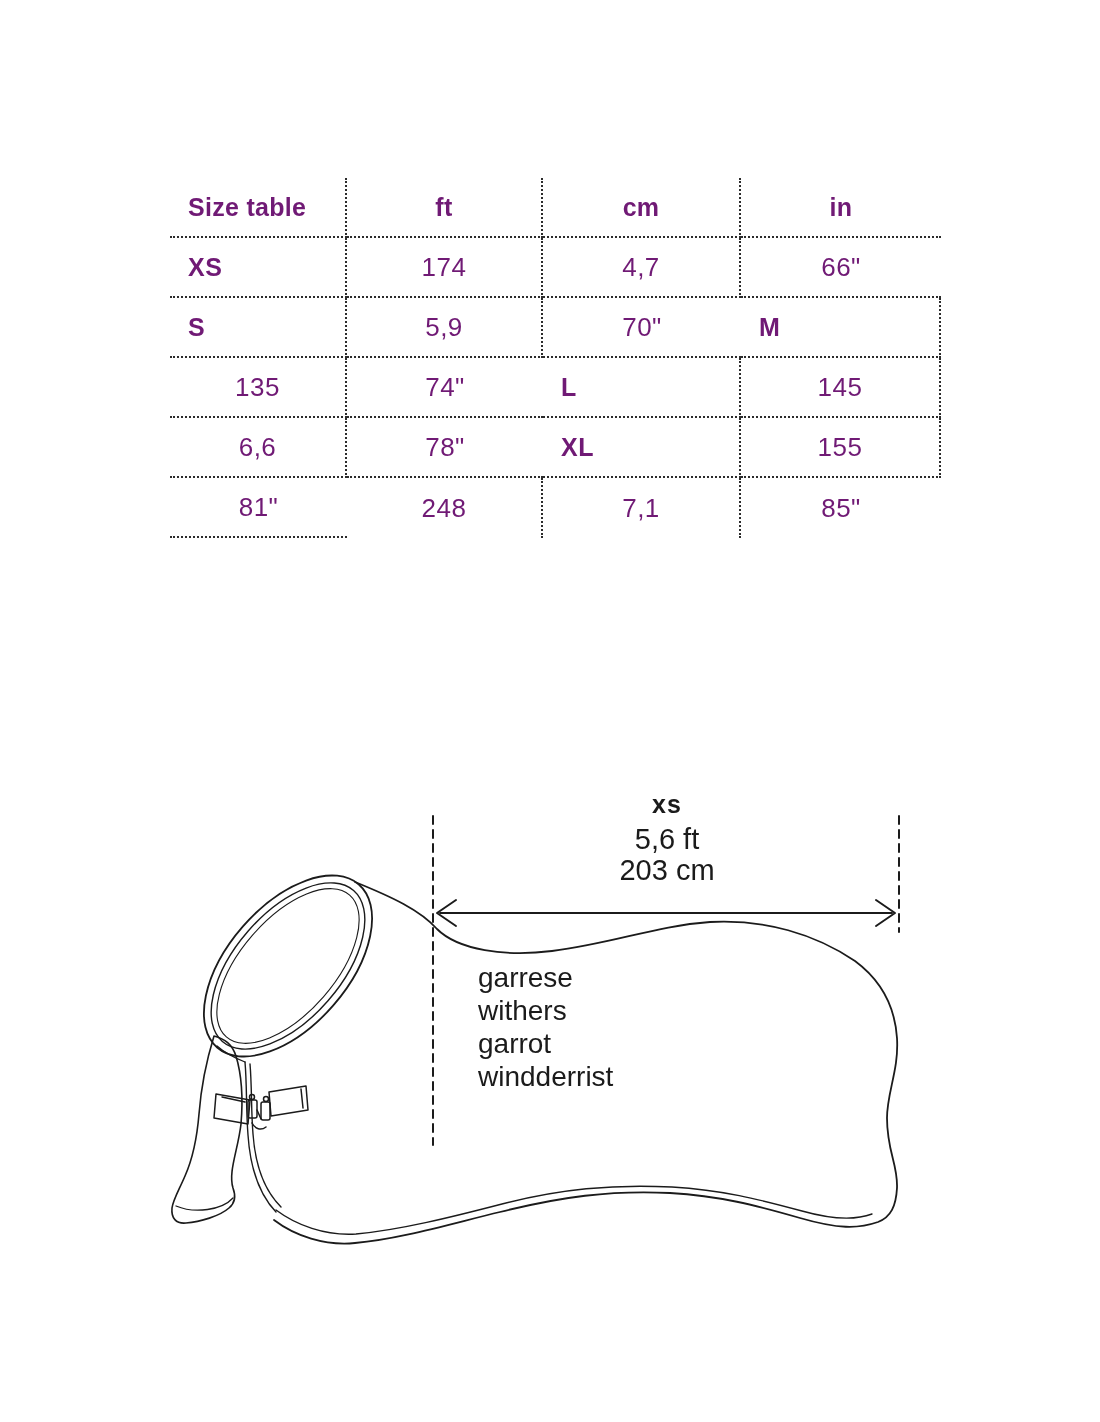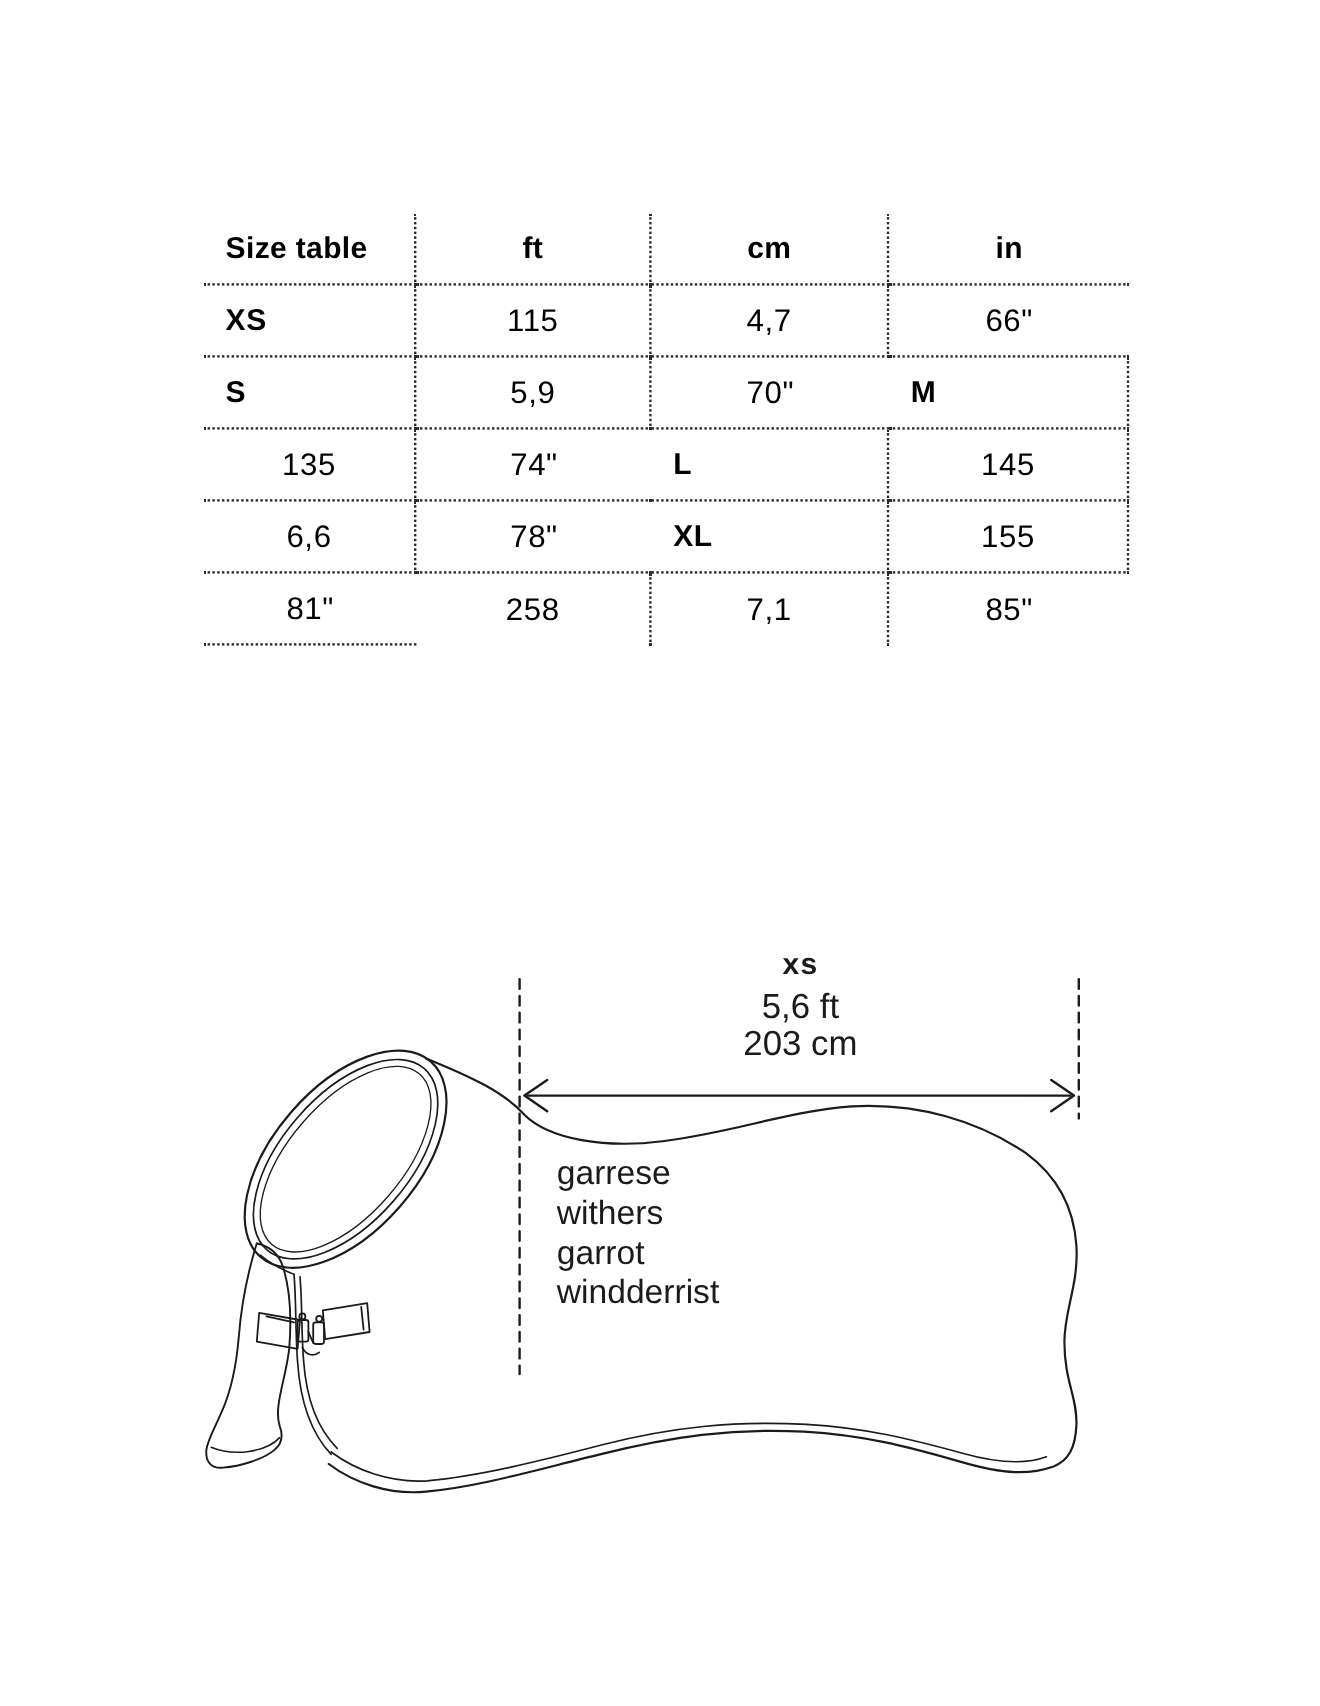--- a/index.html
+++ b/index.html
@@ -15,78 +15,78 @@
   
   .size-table{
     position:absolute;left:170px;top:178px;
     display:grid;
     grid-template-columns:177px 196px 198px 200px;
     grid-auto-rows:60px;
     width:771px;
   }
   .cell{
     display:flex;align-items:center;justify-content:center;
-    font-size:26px;font-weight:300;color:#000000;
+    font-size:26px;font-weight:300;color:#701a75;
     letter-spacing:0.5px;
   }
   .cell.head{font-weight:700;font-size:25px;letter-spacing:0.3px;}
   .cell.lbl{justify-content:flex-start;padding-left:18px;font-weight:700;font-size:25px;}
   .cell.vline{border-right:2px dotted #2b2b2b;}
   .cell.hline{border-bottom:2px dotted #2b2b2b;}
 
   
   .fig-svg{position:absolute;left:0;top:0;pointer-events:none;}
   .fig-label{
     position:absolute;left:517px;width:300px;
     text-align:center;color:#1b1b1b;
   }
   .fig-size{top:790px;font-size:25px;font-weight:700;letter-spacing:1px;}
   .fig-ft{top:823px;font-size:29px;font-weight:400;}
   .fig-cm{top:854px;font-size:29px;font-weight:300;}
   .terms{
-    position:absolute;left:464px;top:961px;
+    position:absolute;left:478px;top:961px;
     font-size:28px;font-weight:300;line-height:33px;
     color:#1b1b1b;text-align:left;
   }
 </style>
 </head>
 <body>
 
 <div class="page">
 
   <div class="size-table">
 
     <div class="cell lbl head vline hline">Size table</div>
     <div class="cell head vline hline">ft</div>
     <div class="cell head vline hline">cm</div>
     <div class="cell head hline">in</div>
 
     <div class="cell lbl vline hline">XS</div>
-    <div class="cell vline hline">115</div>
+    <div class="cell vline hline">174</div>
     <div class="cell vline hline">4,7</div>
     <div class="cell hline">66"</div>
 
     <div class="cell lbl vline hline">S</div>
     <div class="cell vline hline">5,9</div>
     <div class="cell hline">70"</div>
 
     <div class="cell lbl vline hline">M</div>
     <div class="cell vline hline">135</div>
     <div class="cell hline">74"</div>
 
     <div class="cell lbl vline hline">L</div>
     <div class="cell vline hline">145</div>
     <div class="cell vline hline">6,6</div>
     <div class="cell hline">78"</div>
 
     <div class="cell lbl vline hline">XL</div>
     <div class="cell vline hline">155</div>
     <div class="cell hline">81"</div>
 
-    <div class="cell vline">258</div>
+    <div class="cell vline">248</div>
     <div class="cell vline">7,1</div>
     <div class="cell">85"</div>
   </div>
 
   <svg class="fig-svg" width="1100" height="1422" viewBox="0 0 1100 1422" fill="none" stroke="#1b1b1b" stroke-linecap="round" stroke-linejoin="round">
 
     <path d="M 433 816 V 1145" stroke-width="2" stroke-dasharray="8 6"></path>
     <path d="M 899 816 V 932" stroke-width="2" stroke-dasharray="8 6"></path>
 
     <g stroke-width="2">

